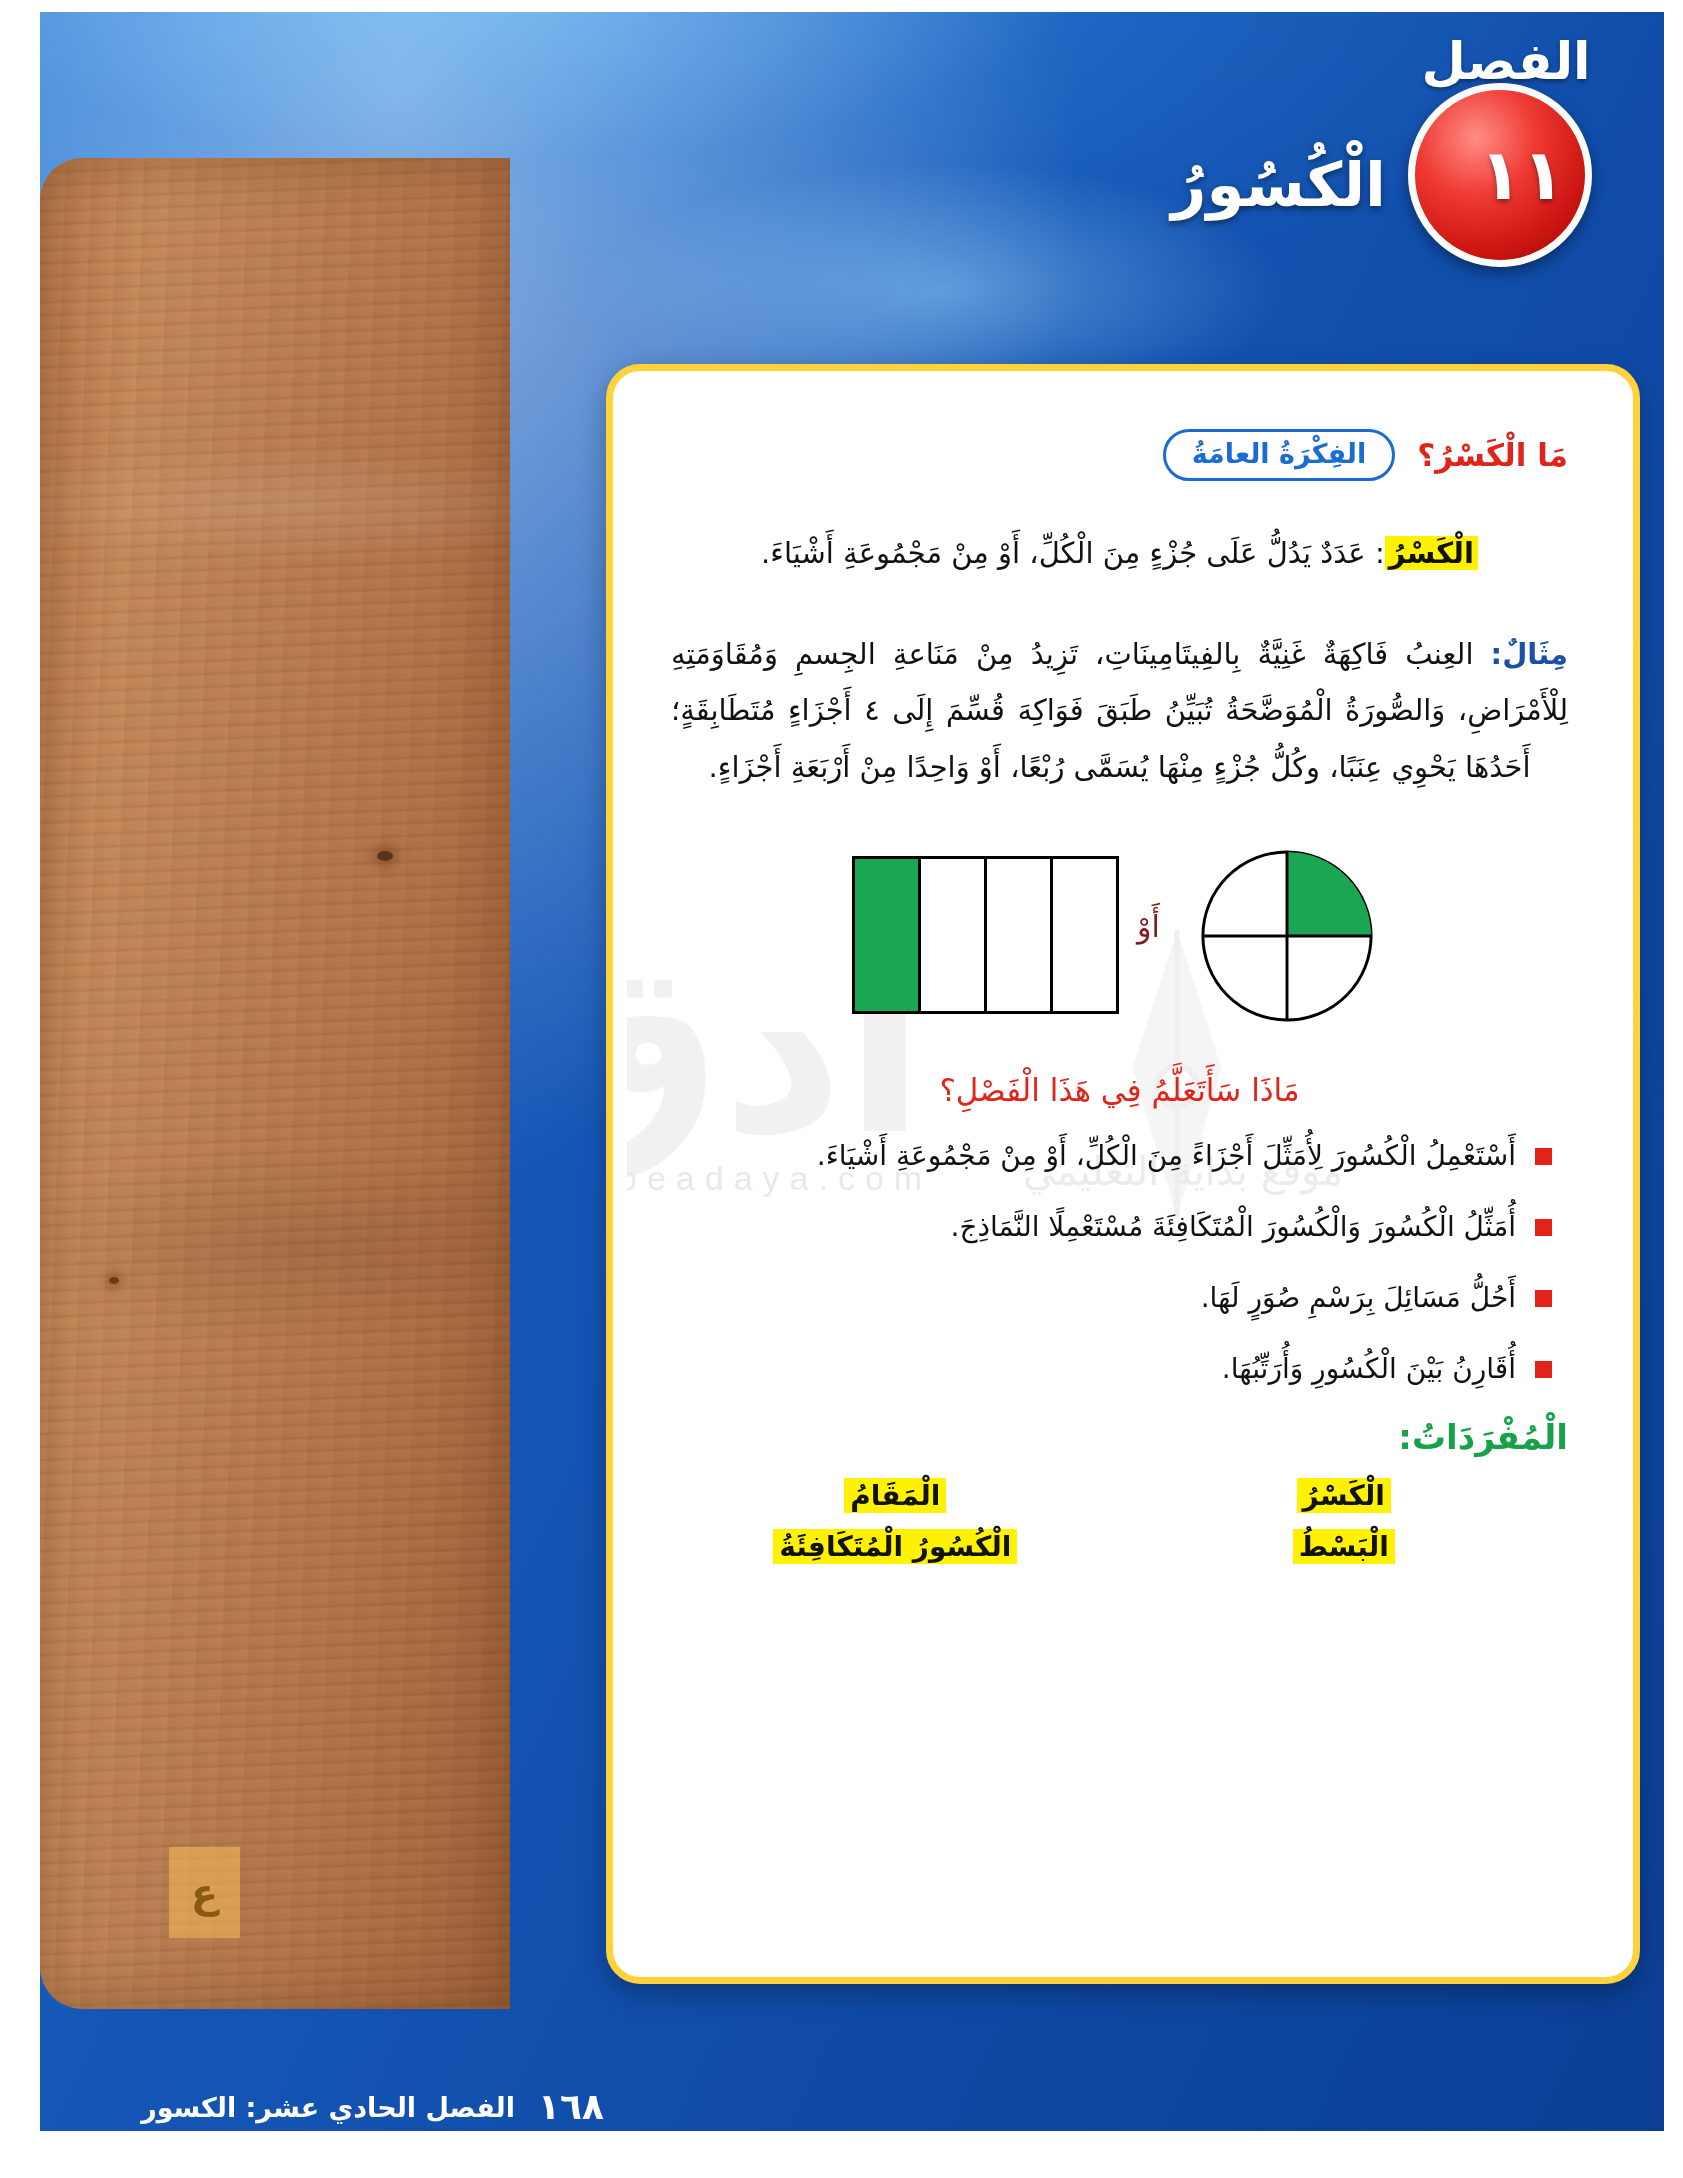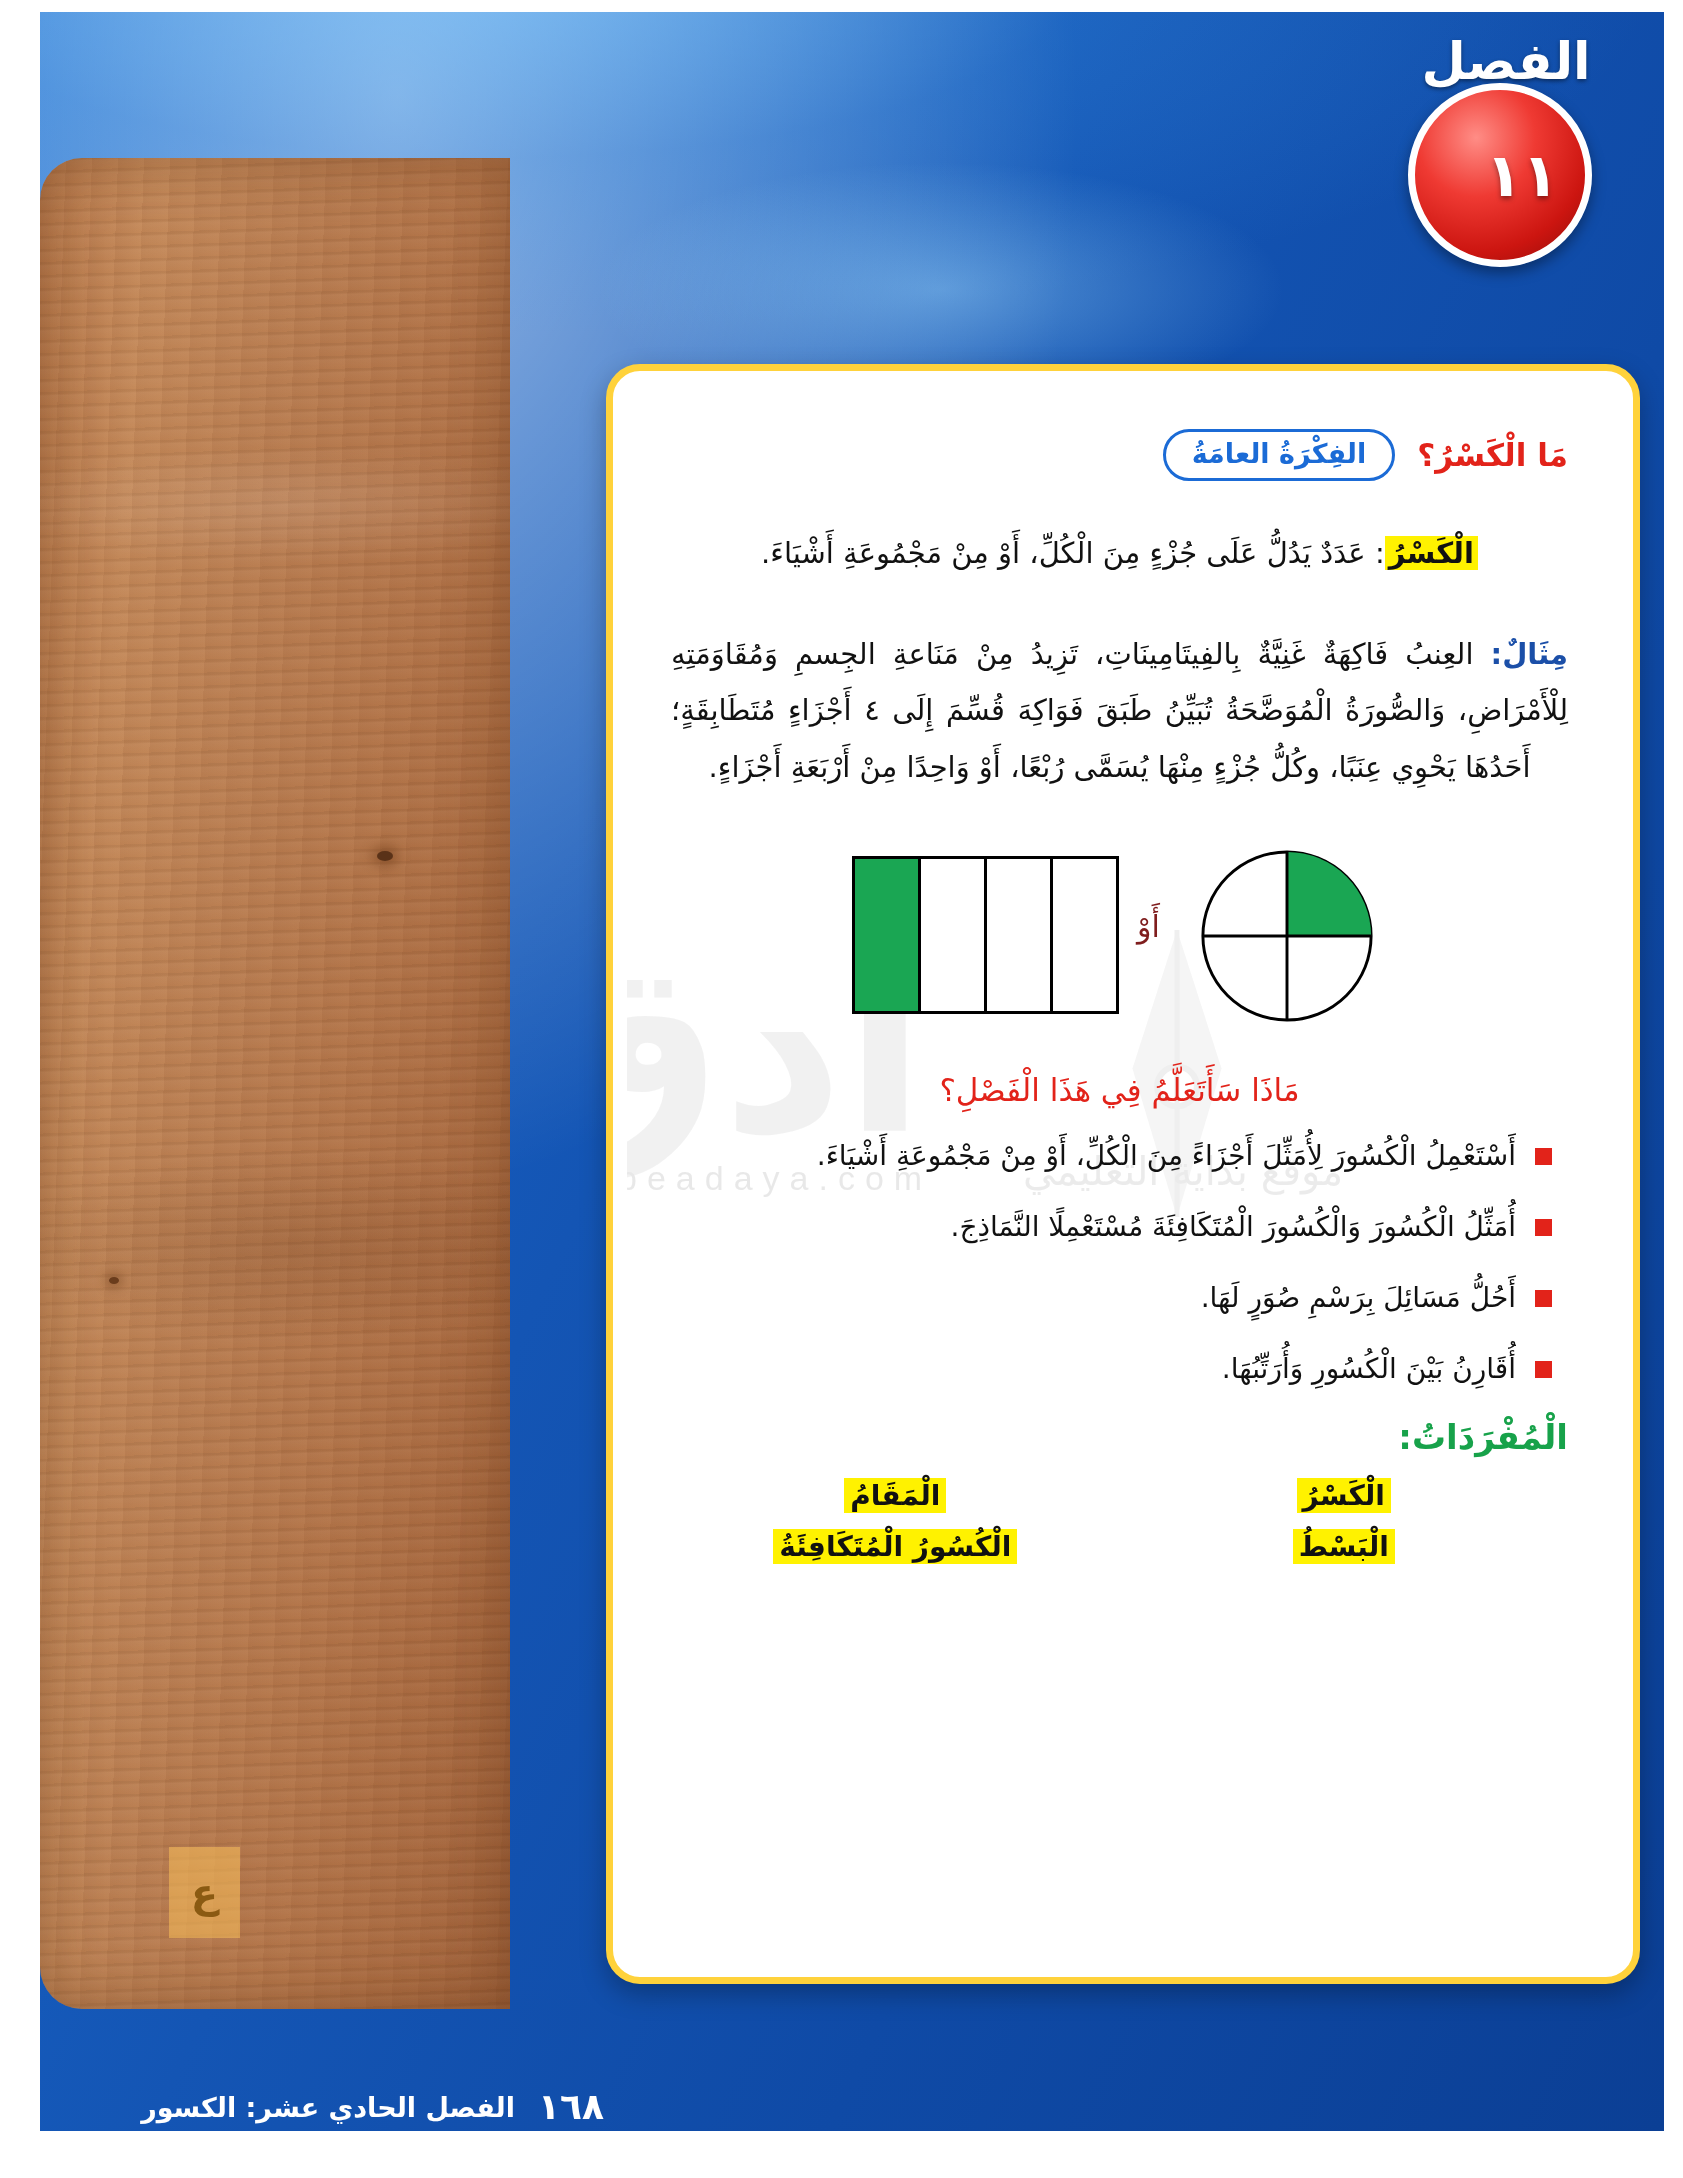--- a/index.html
+++ b/index.html
@@ -140,21 +140,21 @@
     border-radius: 50%;
     background: radial-gradient(circle at 36% 28%, #ff8d86 0%, #ef3a33 36%, #cc1510 70%, #8e0b08 100%);
     border: 7px solid #ffffff;
     box-shadow: 0 6px 14px rgba(0,0,0,0.38);
     display: flex;
     align-items: center;
     justify-content: center;
   }
   .badge-circle span {
     color: #ffffff;
-    font-size: 60px;
+    font-size: 70px;
     font-weight: bold;
     text-shadow: 0 3px 5px rgba(0,0,0,0.4);
     line-height: 1;
     margin-left: 44px;
   }
 
   
   .chapter-title {
     position: absolute;
     right: 297px;
@@ -426,20 +426,21 @@
     <div class="wood-tag">ع</div>
   </div>
 
   <div class="chapter-badge">
     <div class="badge-word">الفصل</div>
     <div class="badge-circle">
       <span>١١</span>
     </div>
   </div>
 
+  <div class="chapter-title">الْكُسُورُ</div>
 
   <div class="card-outer">
     <div class="card-inner">
 
       <div class="watermark">
         <div class="wm-text">ادق</div>
         <svg class="wm-pen" viewBox="0 0 210 300">
           <path d="M105 10 L150 150 L105 300 L60 150 Z" fill="#ededed"></path>
           <circle cx="105" cy="168" r="20" fill="#ffffff" stroke="#e2e2e2" stroke-width="6"></circle>
           <path d="M105 10 L105 300" stroke="#e2e2e2" stroke-width="5"></path>

